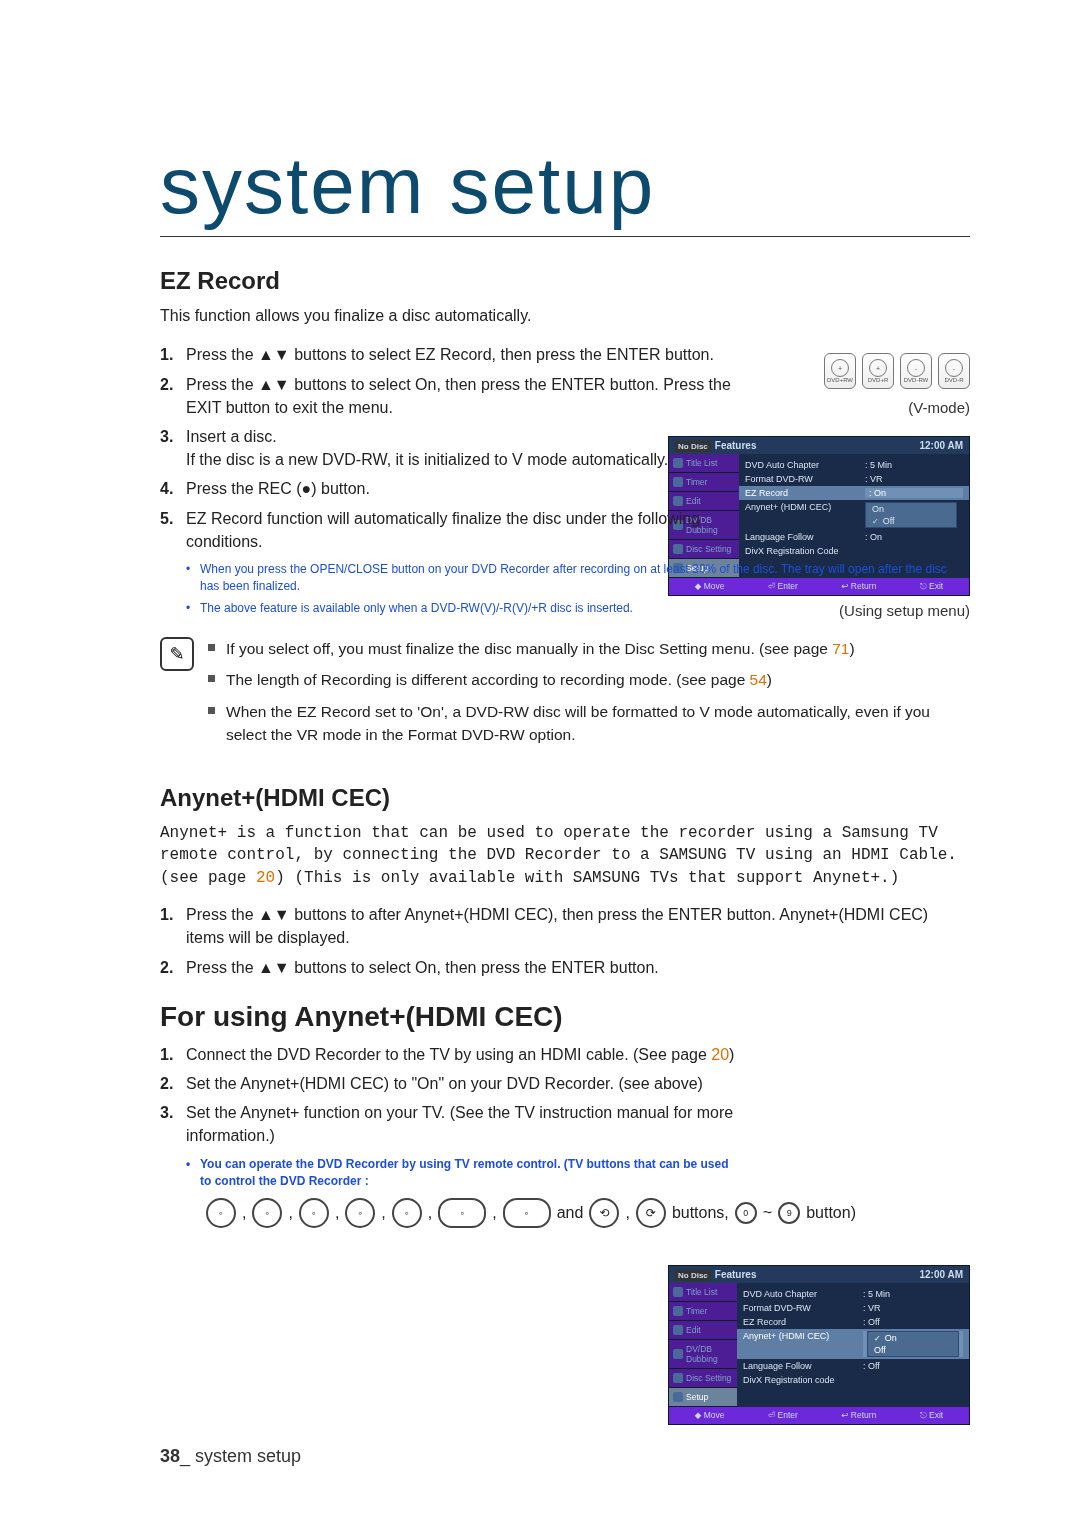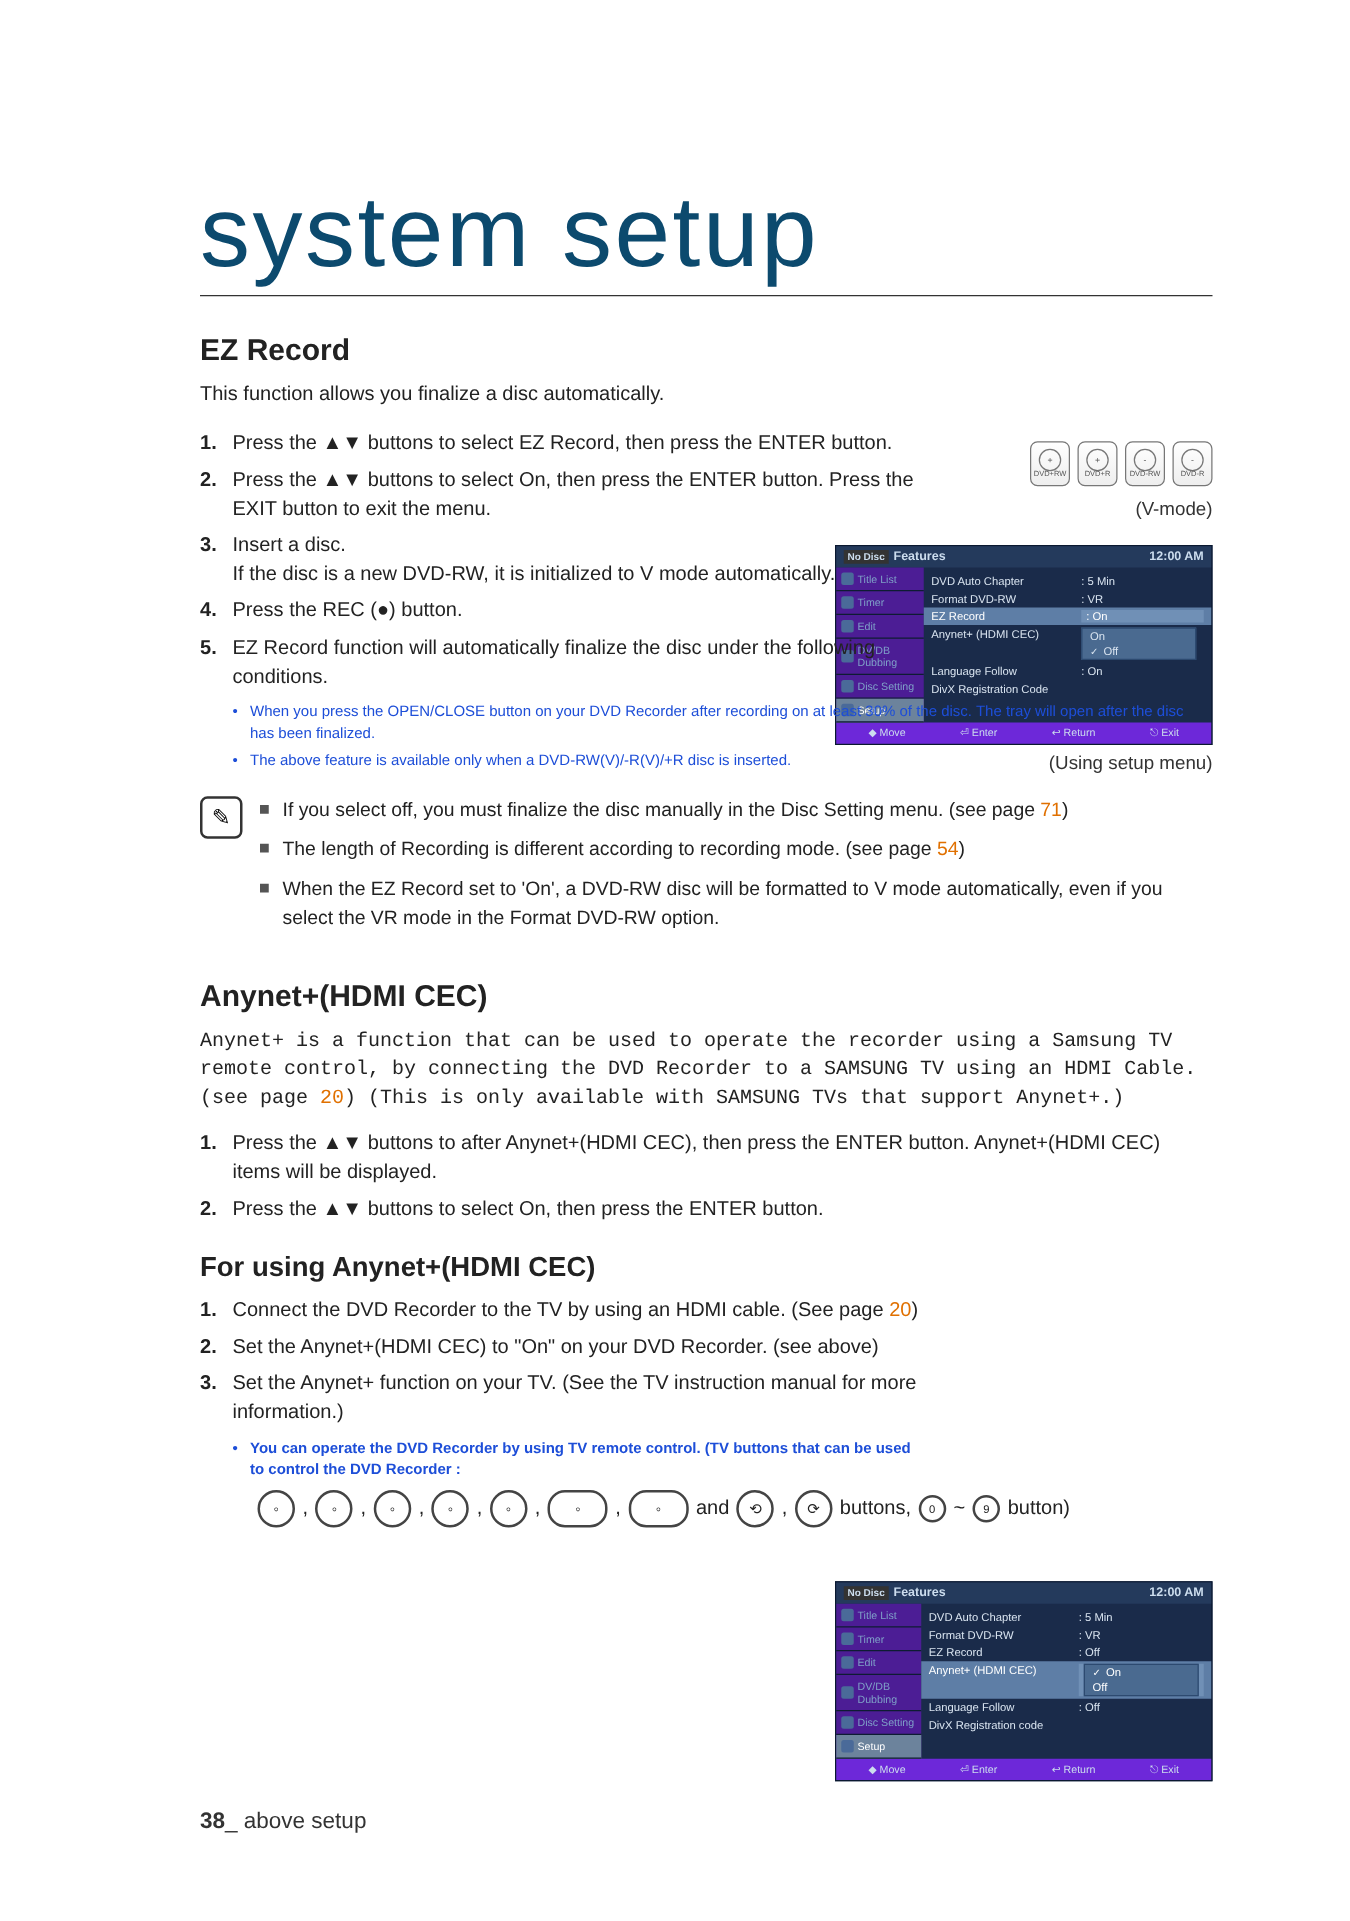--- a/index.html
+++ b/index.html
@@ -28,21 +28,21 @@
     padding-bottom: 4px;
     font-family: "Helvetica Neue", Arial, sans-serif;
   }
   .section-title {
     font-size: 24px;
     font-weight: bold;
     color: #222;
     margin: 20px 0 10px 0;
   }
   .subsection-title {
-    font-size: 22px;
+    font-size: 28px;
     font-weight: bold;
     color: #222;
     margin: 22px 0 10px 0;
   }
   .body-text {
     font-size: 16px;
     color: #222;
     line-height: 1.4;
     margin: 0 0 16px 0;
     max-width: 560px;
@@ -492,16 +492,16 @@
     <span> and </span>
     <span class="rbtn">⟲</span>,
     <span class="rbtn">⟳</span>
     <span> buttons, </span>
     <span class="rbtn" style="width:18px;height:18px;font-size:9px;">0</span>~
     <span class="rbtn" style="width:18px;height:18px;font-size:9px;">9</span>
     <span> button)</span>
   </div>
 
   <div class="footer">
-    <b>38</b><span>_ above setup</span>
+    <b>38</b><span>_ system setup</span>
   </div>
 
 </div>
 
 </body></html>

